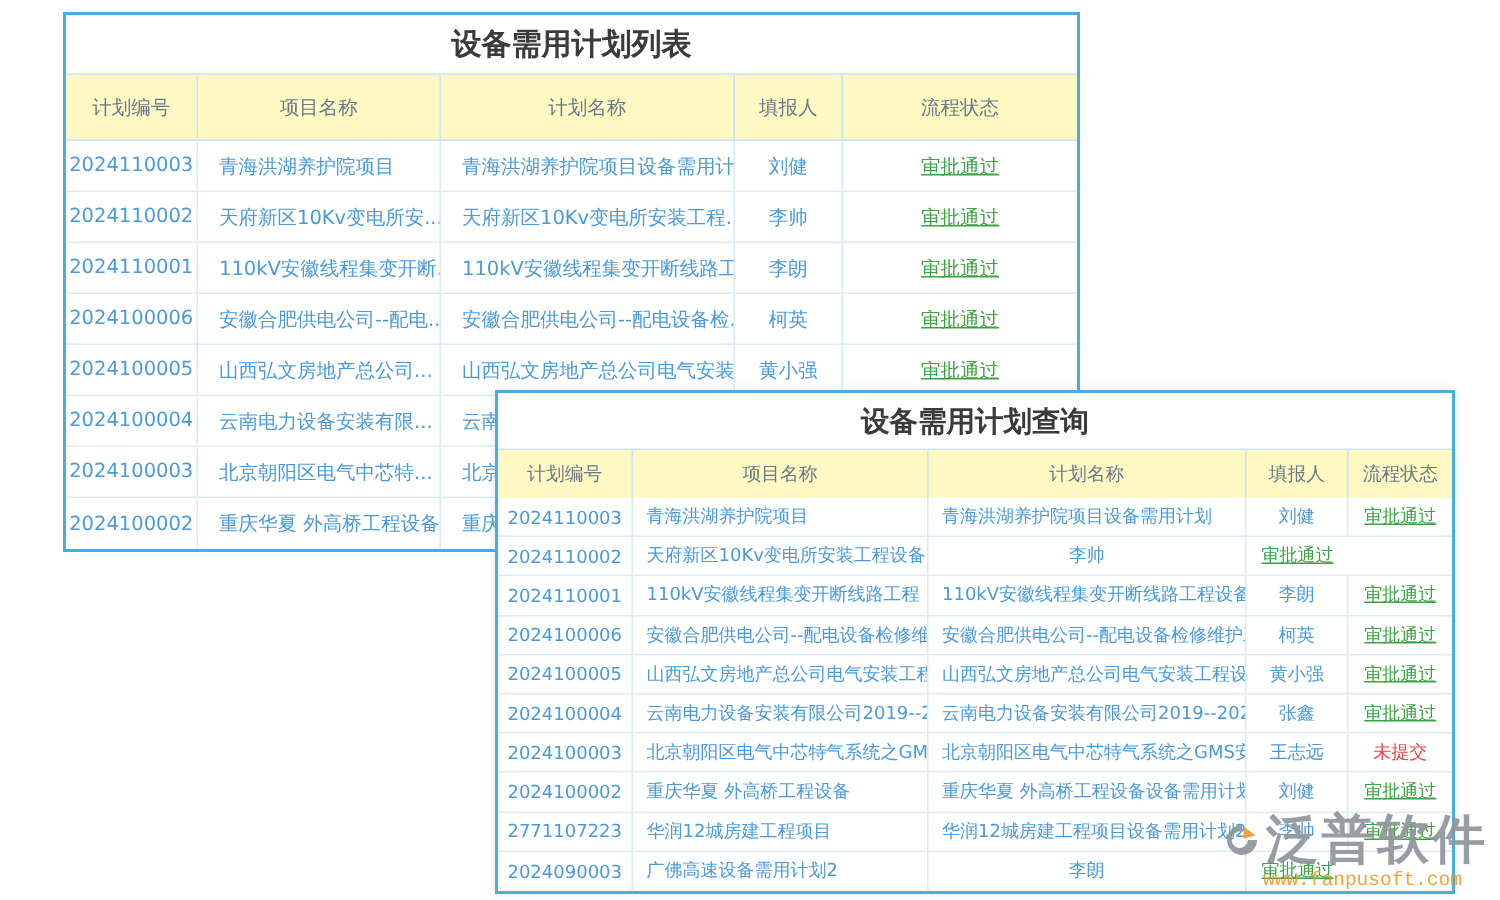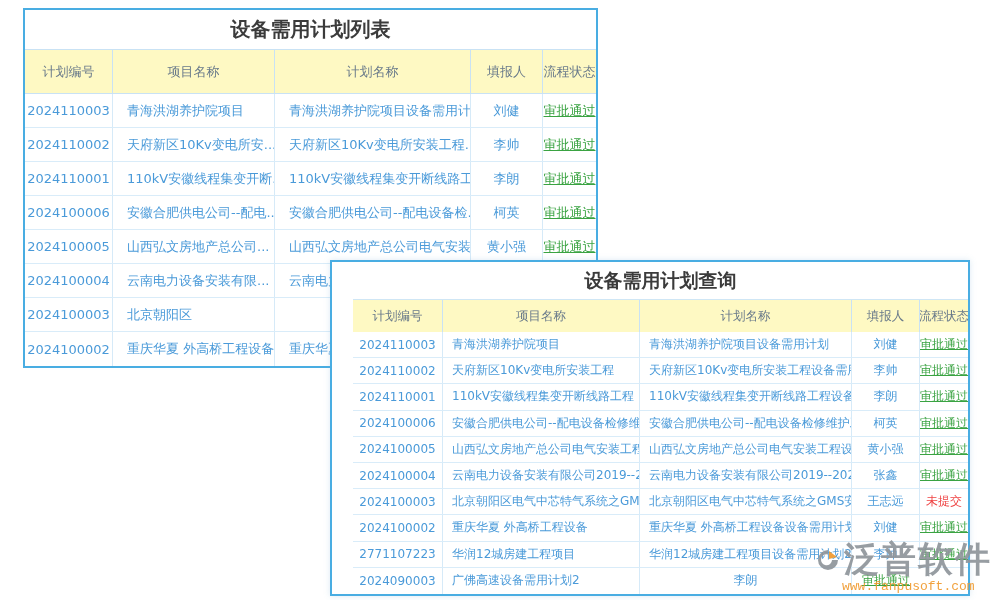--- a/index.html
+++ b/index.html
@@ -8,22 +8,22 @@
     background: #ffffff;
     font-family: "DejaVu Sans", "Liberation Sans", sans-serif;
     overflow: hidden;
     position: relative;
   }
   .window {
     position: absolute;
     background: #ffffff;
     border: 2px solid #49ade2;
   }
-  #back-window  { left: 23px;  top: 8px;   width: 575px; z-index: 1; }
-  #front-window { left: 330px; top: 260px; width: 640px; z-index: 2; box-shadow: 0 0 6px rgba(120,170,210,.25); padding-left: 21px; }
+  #back-window  { left: 42px;  top: 8px;   width: 678px; z-index: 1; }
+  #front-window { left: 330px; top: 260px; width: 640px; z-index: 2; box-shadow: 0 0 6px rgba(120,170,210,.25); }
 
   .title-bar {
     display: flex; align-items: center; justify-content: center;
     color: #3b3b3b; font-weight: bold;
     border-bottom: 1px solid #cfe6f5;
   }
   #back-window  .title-bar { height: 40px; font-size: 20px; }
   #front-window .title-bar { height: 38px; font-size: 19px; }
 
   .grid-row { display: grid; align-items: center; }
@@ -131,20 +131,21 @@
       <div class="grid-row body-row back-cols">
         <div class="cell c-id">2024100004</div>
         <div class="cell c-project">云南电力设备安装有限...</div>
         <div class="cell c-plan">云南电力设备</div>
         <div class="cell c-person"></div>
         <div class="cell c-status"></div>
       </div>
 
       <div class="grid-row body-row back-cols">
         <div class="cell c-id">2024100003</div>
+        <div class="cell c-project">北京朝阳区电气中芯特...</div>
         <div class="cell c-plan">北京朝阳区</div>
         <div class="cell c-person"></div>
         <div class="cell c-status"></div>
       </div>
 
       <div class="grid-row body-row back-cols">
         <div class="cell c-id">2024100002</div>
         <div class="cell c-project">重庆华夏 外高桥工程设备</div>
         <div class="cell c-plan">重庆华夏 外</div>
         <div class="cell c-person"></div>
@@ -167,21 +168,20 @@
       <div class="grid-row body-row front-cols">
         <div class="cell c-id">2024110003</div>
         <div class="cell c-project">青海洪湖养护院项目</div>
         <div class="cell c-plan">青海洪湖养护院项目设备需用计划</div>
         <div class="cell c-person">刘健</div>
         <div class="cell c-status approved">审批通过</div>
       </div>
 
       <div class="grid-row body-row front-cols">
         <div class="cell c-id">2024110002</div>
-        <div class="cell c-project">天府新区10Kv变电所安装工程</div>
         <div class="cell c-plan">天府新区10Kv变电所安装工程设备需用</div>
         <div class="cell c-person">李帅</div>
         <div class="cell c-status approved">审批通过</div>
       </div>
 
       <div class="grid-row body-row front-cols">
         <div class="cell c-id">2024110001</div>
         <div class="cell c-project">110kV安徽线程集变开断线路工程</div>
         <div class="cell c-plan">110kV安徽线程集变开断线路工程设备需</div>
         <div class="cell c-person">李朗</div>

